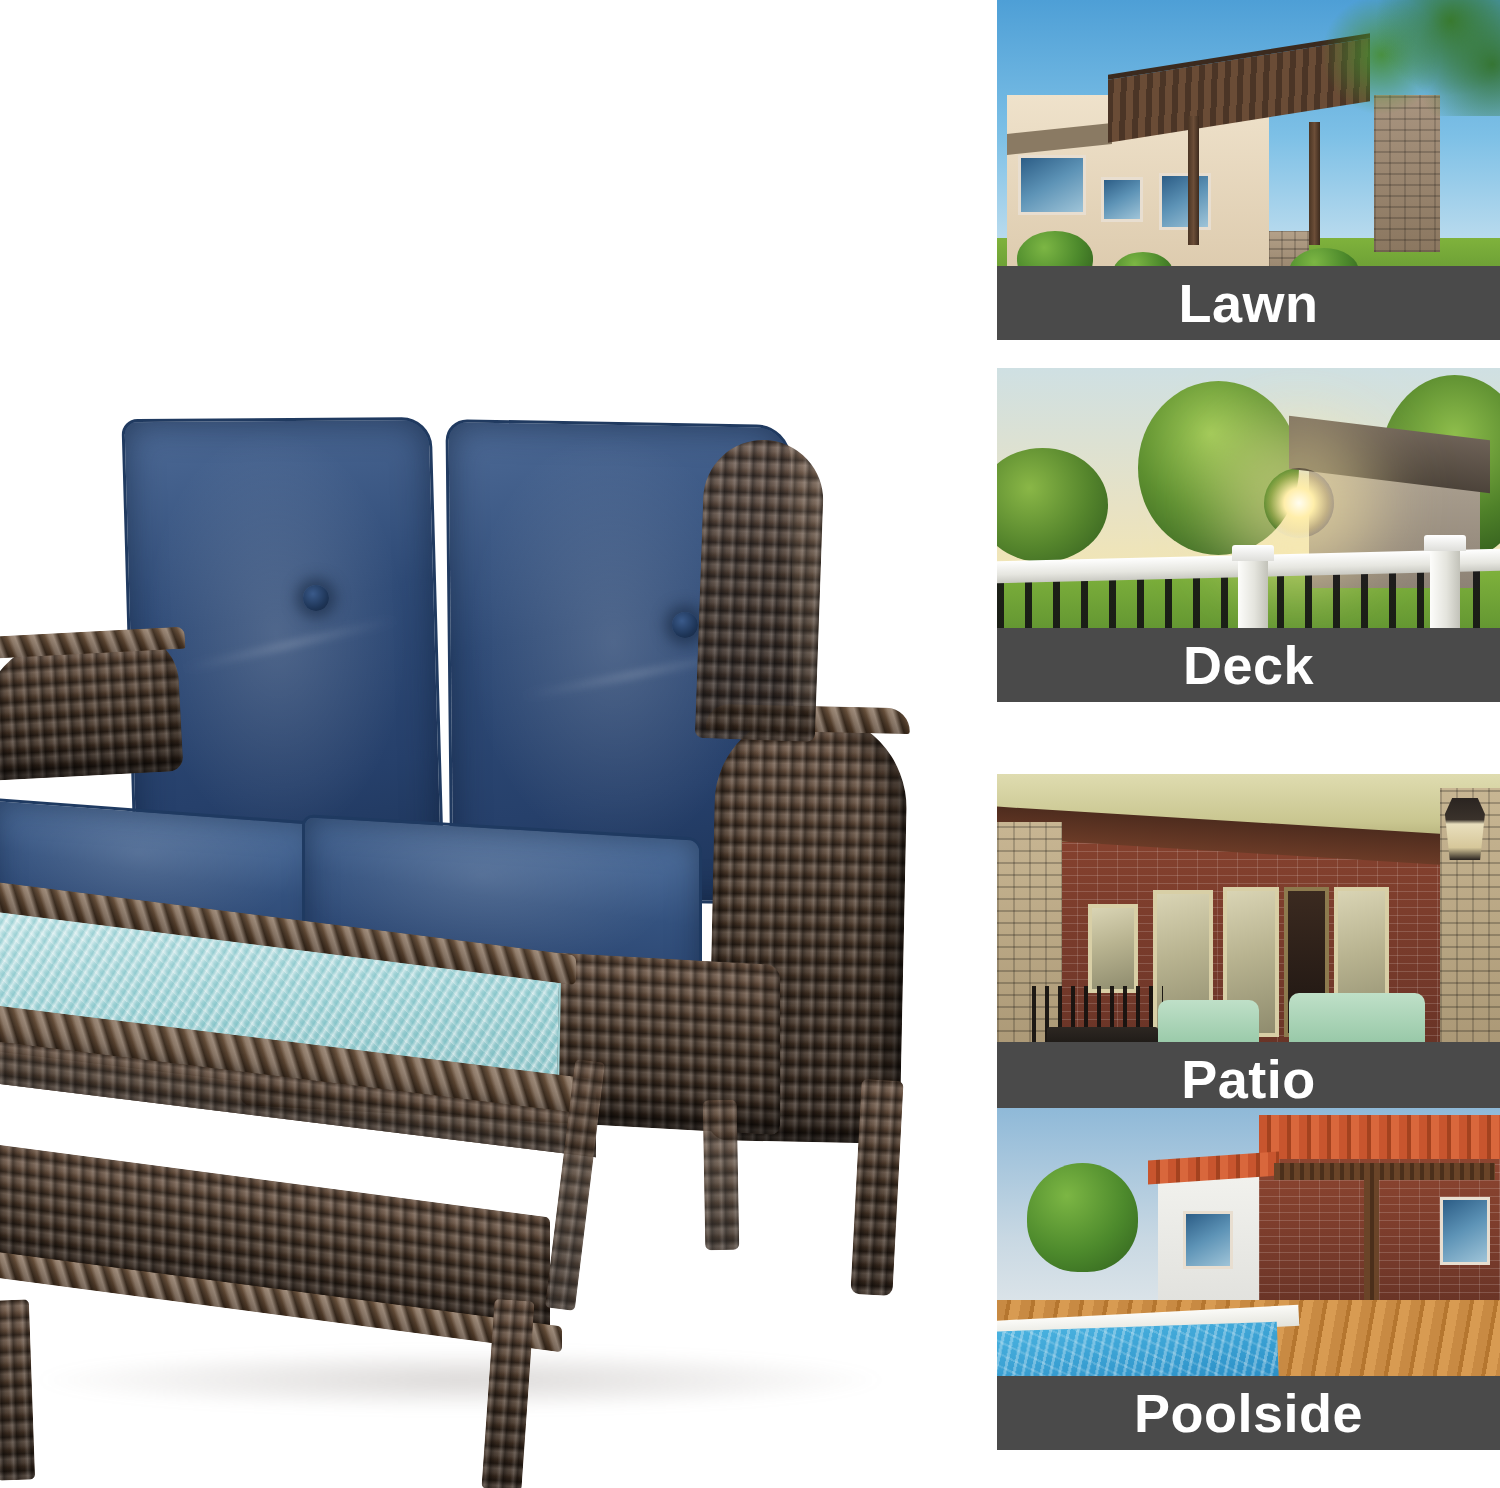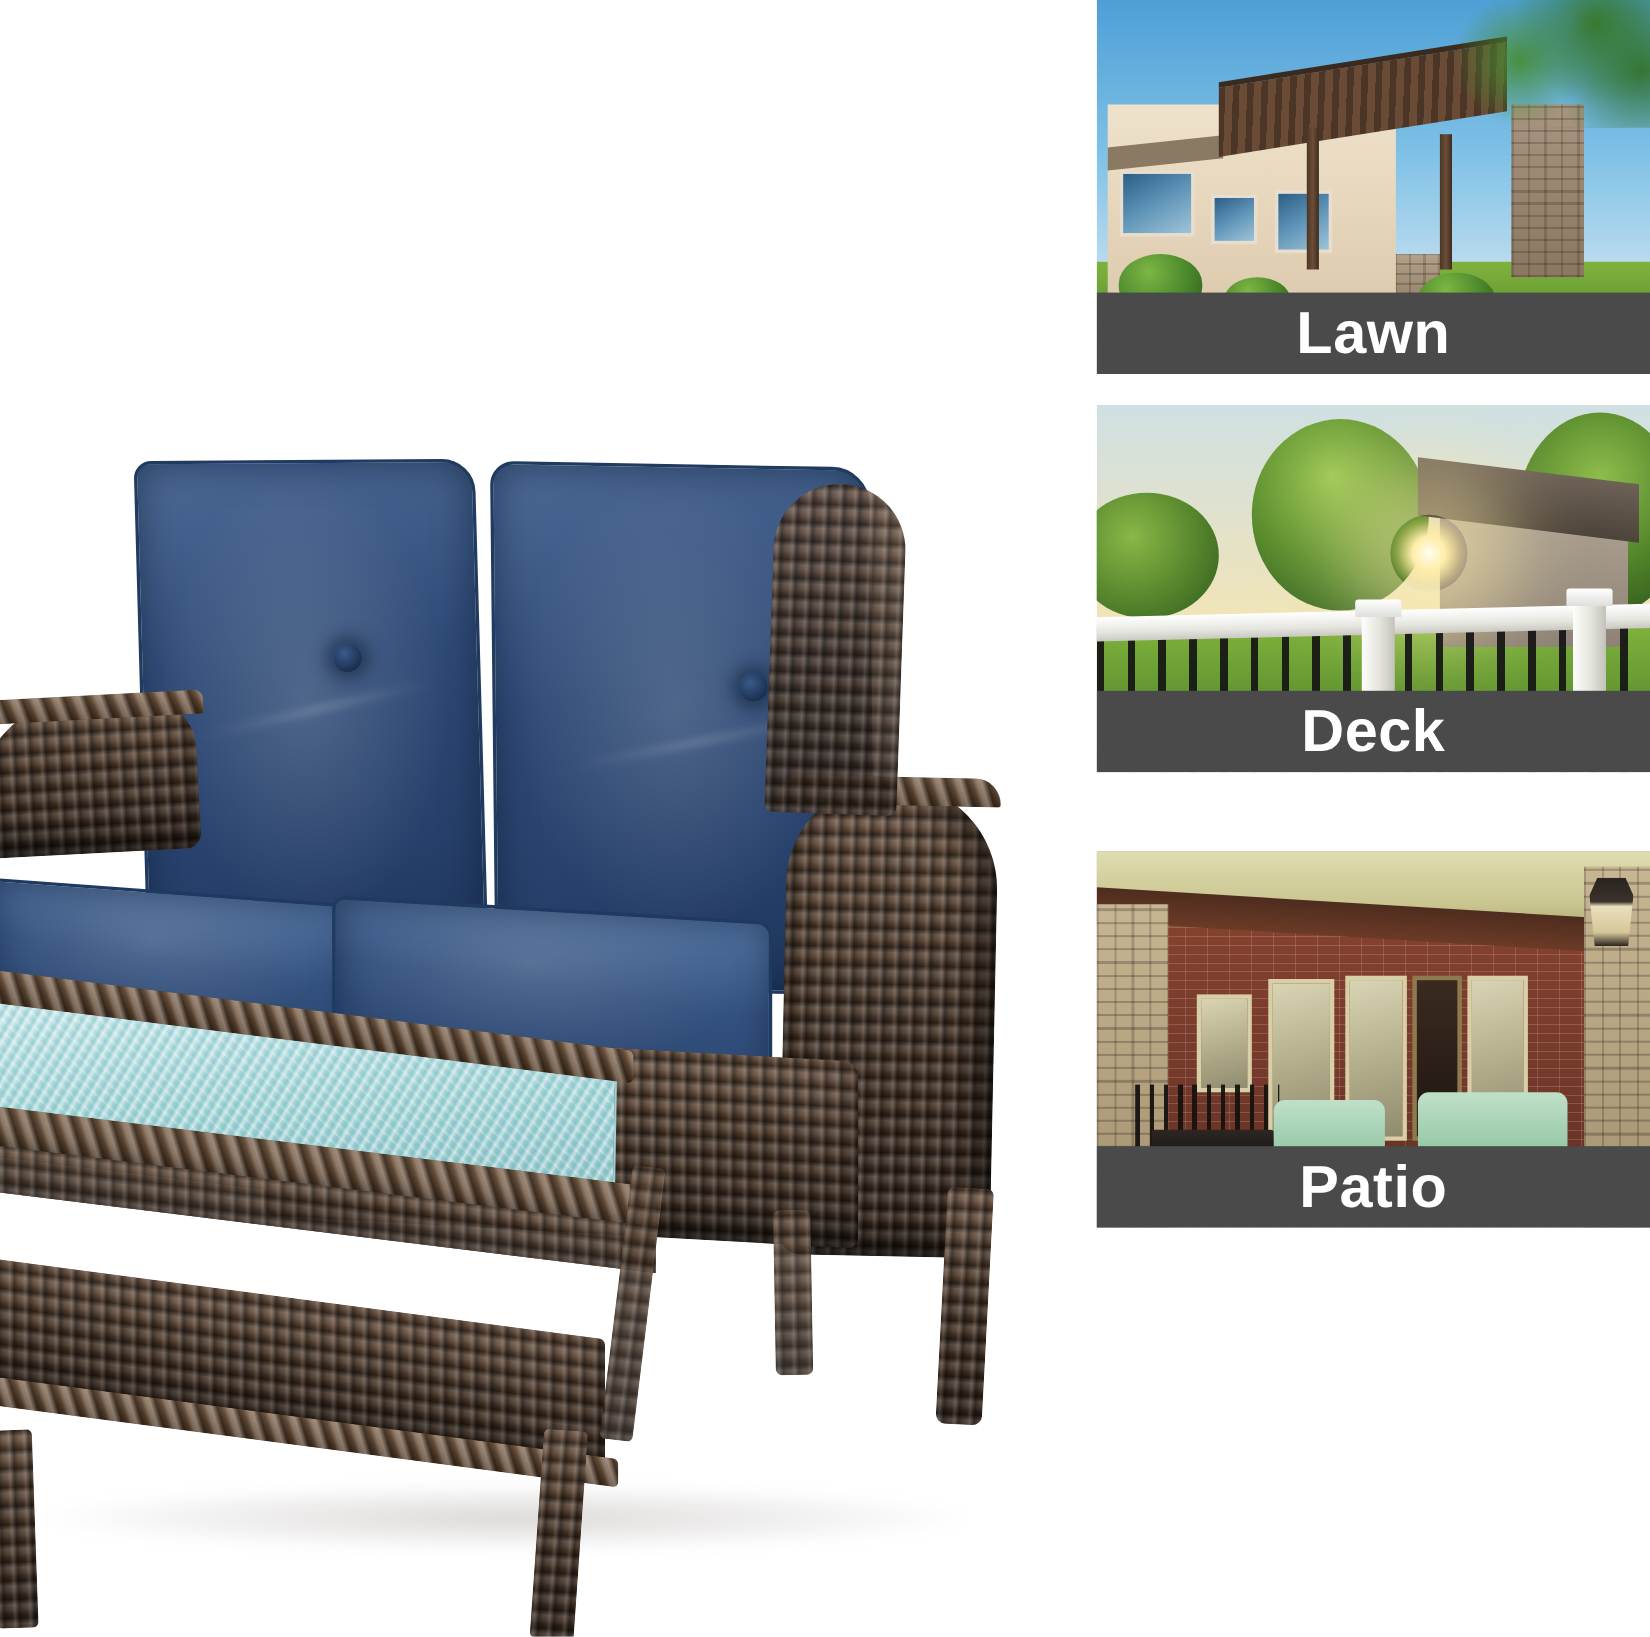--- a/index.html
+++ b/index.html
@@ -515,15 +515,36 @@
         <div class="sofa-mint" style="left:58%; top:64%; width:27%; height:22%;"></div>
         <div class="patio-table" style="left:52%; top:82%; width:20%; height:6%;"></div>
         <div class="patio-table" style="left:24%; top:80%; width:13%; height:5%;"></div>
         <div class="patio-floor"></div>
       </div>
       <div class="scene-label">
         <span>Patio</span>
       </div>
     </div>
 
+    <div class="scene-card" style="top:1108px; height:342px;">
+      <div class="scene-photo">
+        <div class="sky-cloudy"></div>
+        <div class="pool-house-white" style="left:32%; top:18%; width:23%; height:48%;"></div>
+        <div class="brick" style="left:52%; top:14%; width:48%; height:54%;"></div>
+        <div class="tile-roof" style="left:52%; top:2%; width:48%; height:13%;"></div>
+        <div class="tile-roof" style="left:30%; top:14%; width:26%; height:7%; transform: skewY(-4deg);"></div>
+        <div class="pool-pergola" style="left:55%; top:16%; width:44%; height:5%;"></div>
+        <div class="pool-pergola" style="left:73%; top:20%; width:3%; height:44%;"></div>
+        <div class="lawn-window" style="left:37%; top:30%; width:10%; height:17%;"></div>
+        <div class="lawn-window" style="left:88%; top:26%; width:10%; height:20%;"></div>
+        <div class="shrub" style="left:6%; top:16%; width:22%; height:32%;"></div>
+        <div class="wood-deck" style="left:0; top:56%; width:100%; height:44%;"></div>
+        <div class="pool-coping" style="left:-2%; top:60%; width:62%; height:6%; transform: rotate(-3deg);"></div>
+        <div class="pool-water" style="left:-4%; top:64%; width:60%; height:36%; transform: rotate(-2deg);"></div>
+        <div class="grass" style="right:0; bottom:0; width:13%; height:20%;"></div>
+      </div>
+      <div class="scene-label">
+        <span>Poolside</span>
+      </div>
+    </div>
 
   </div>
 </div>
 
 </body></html>

